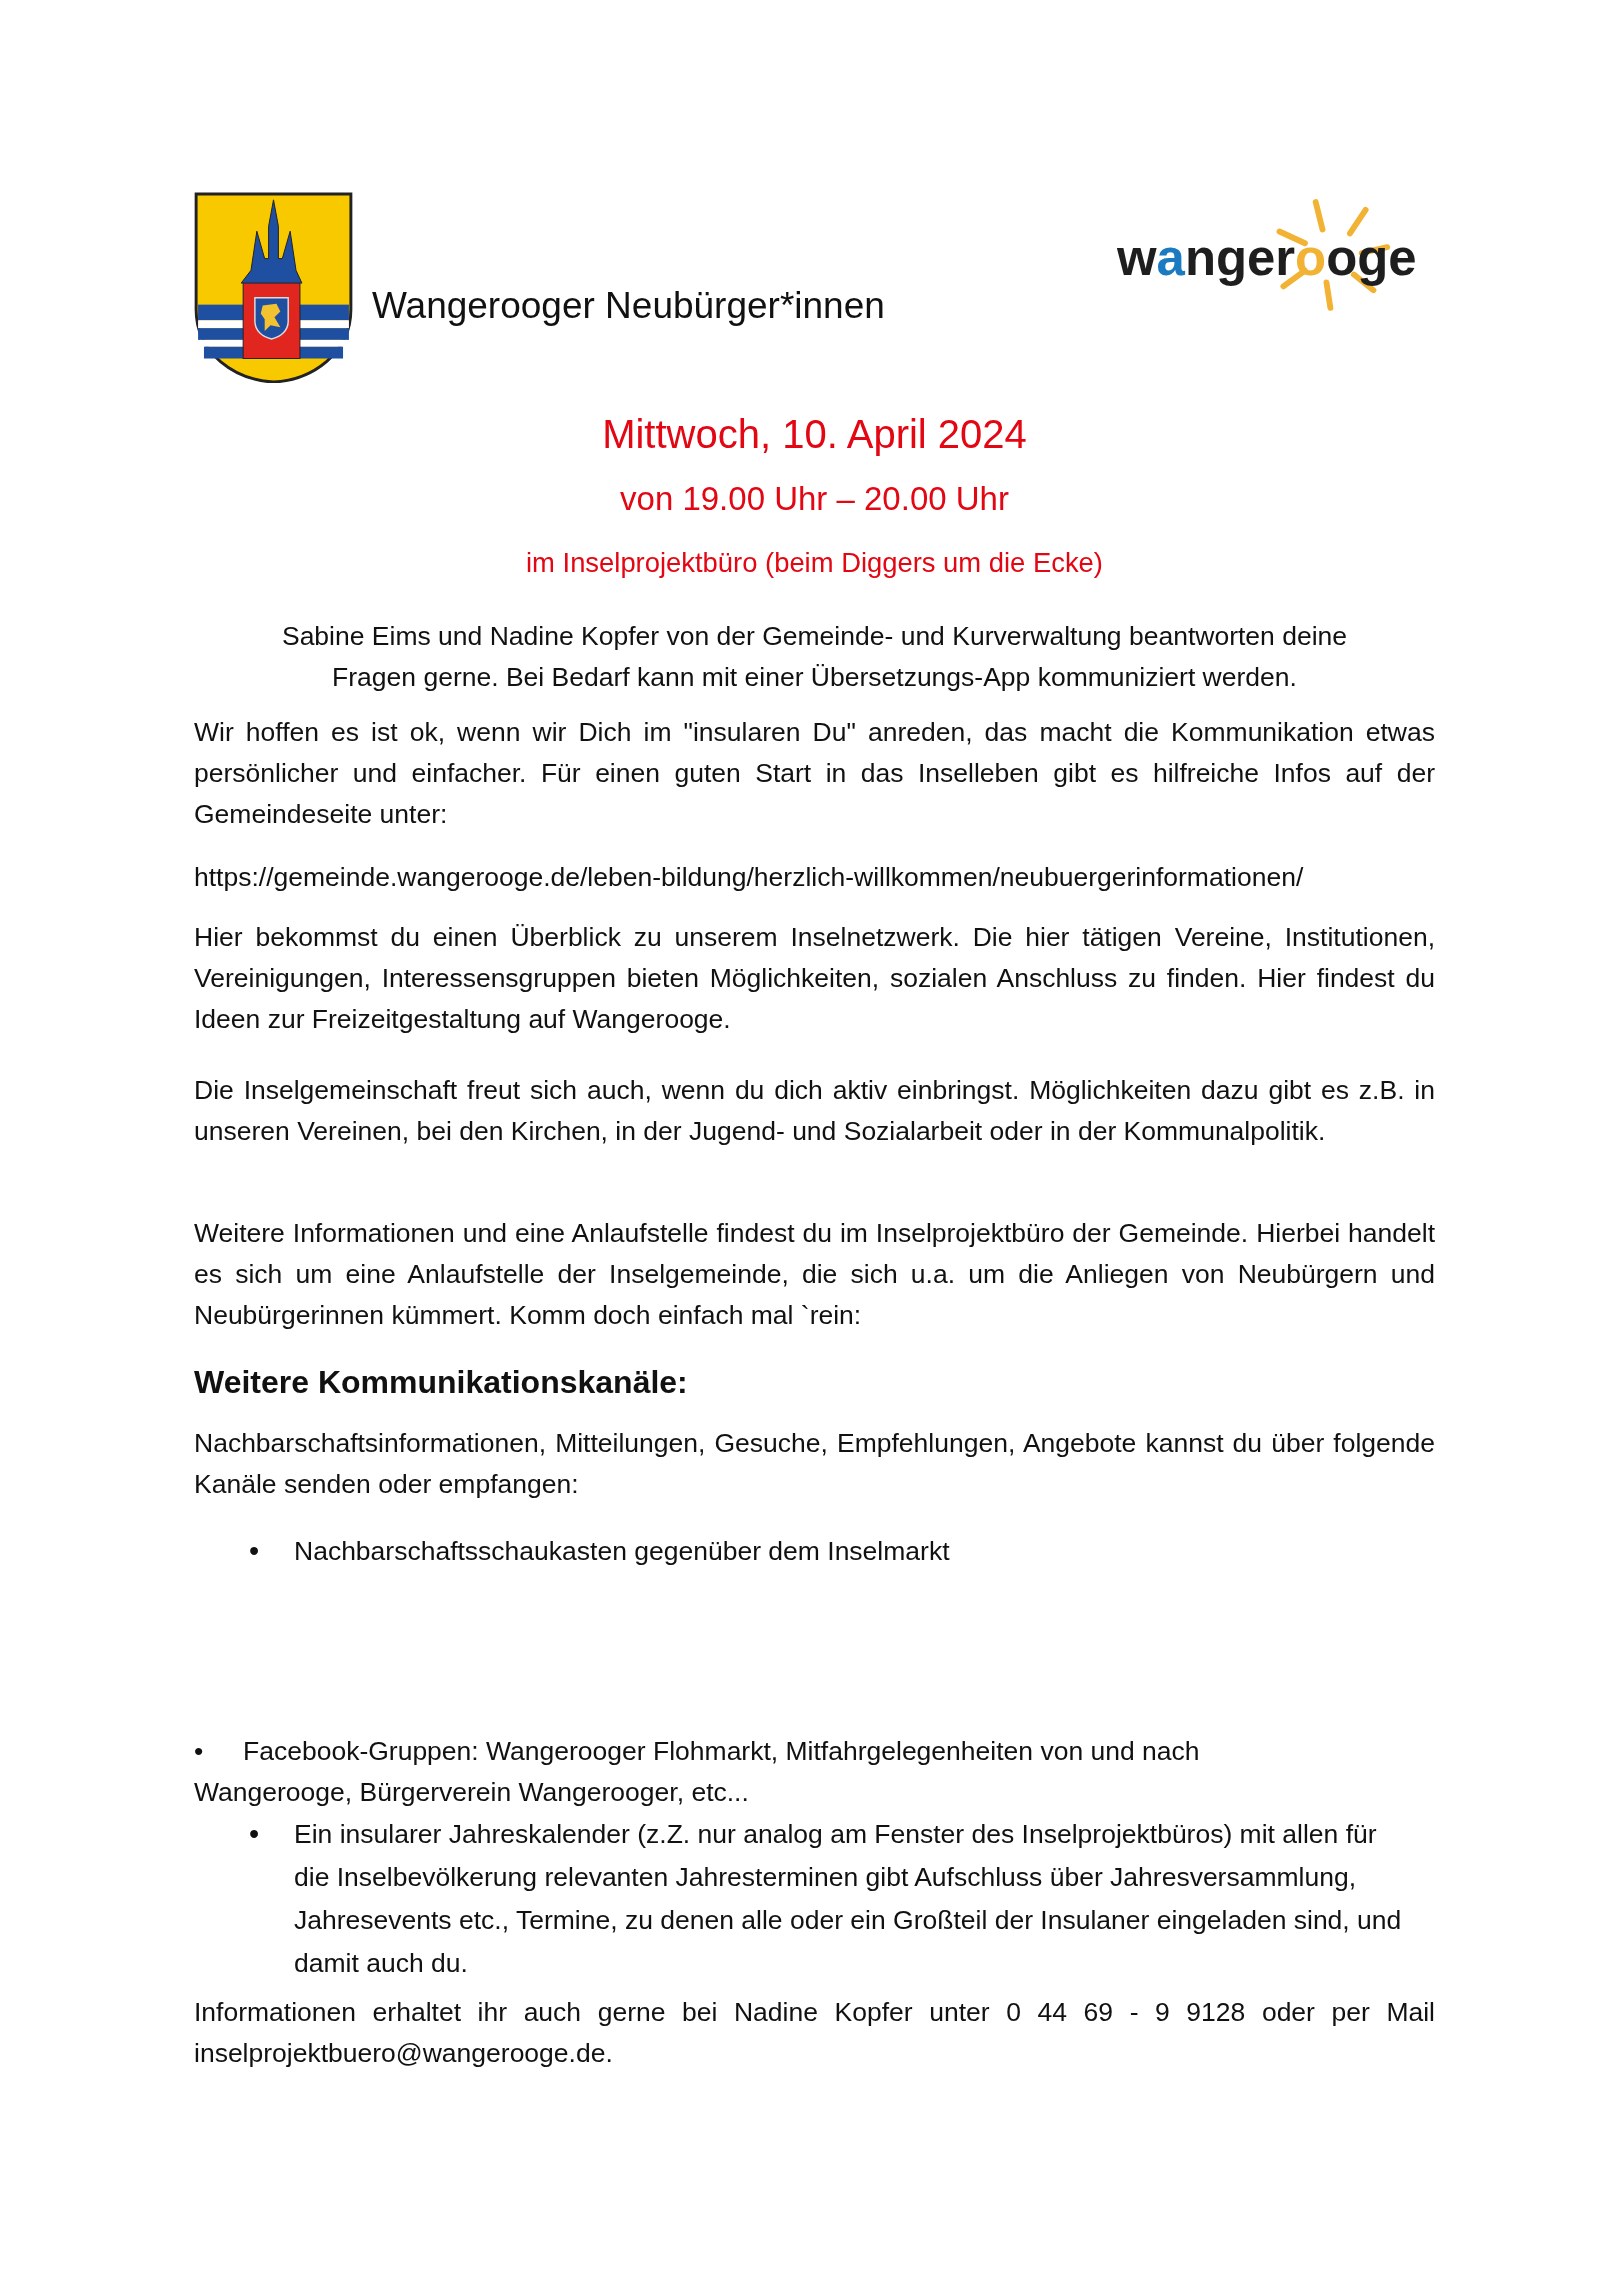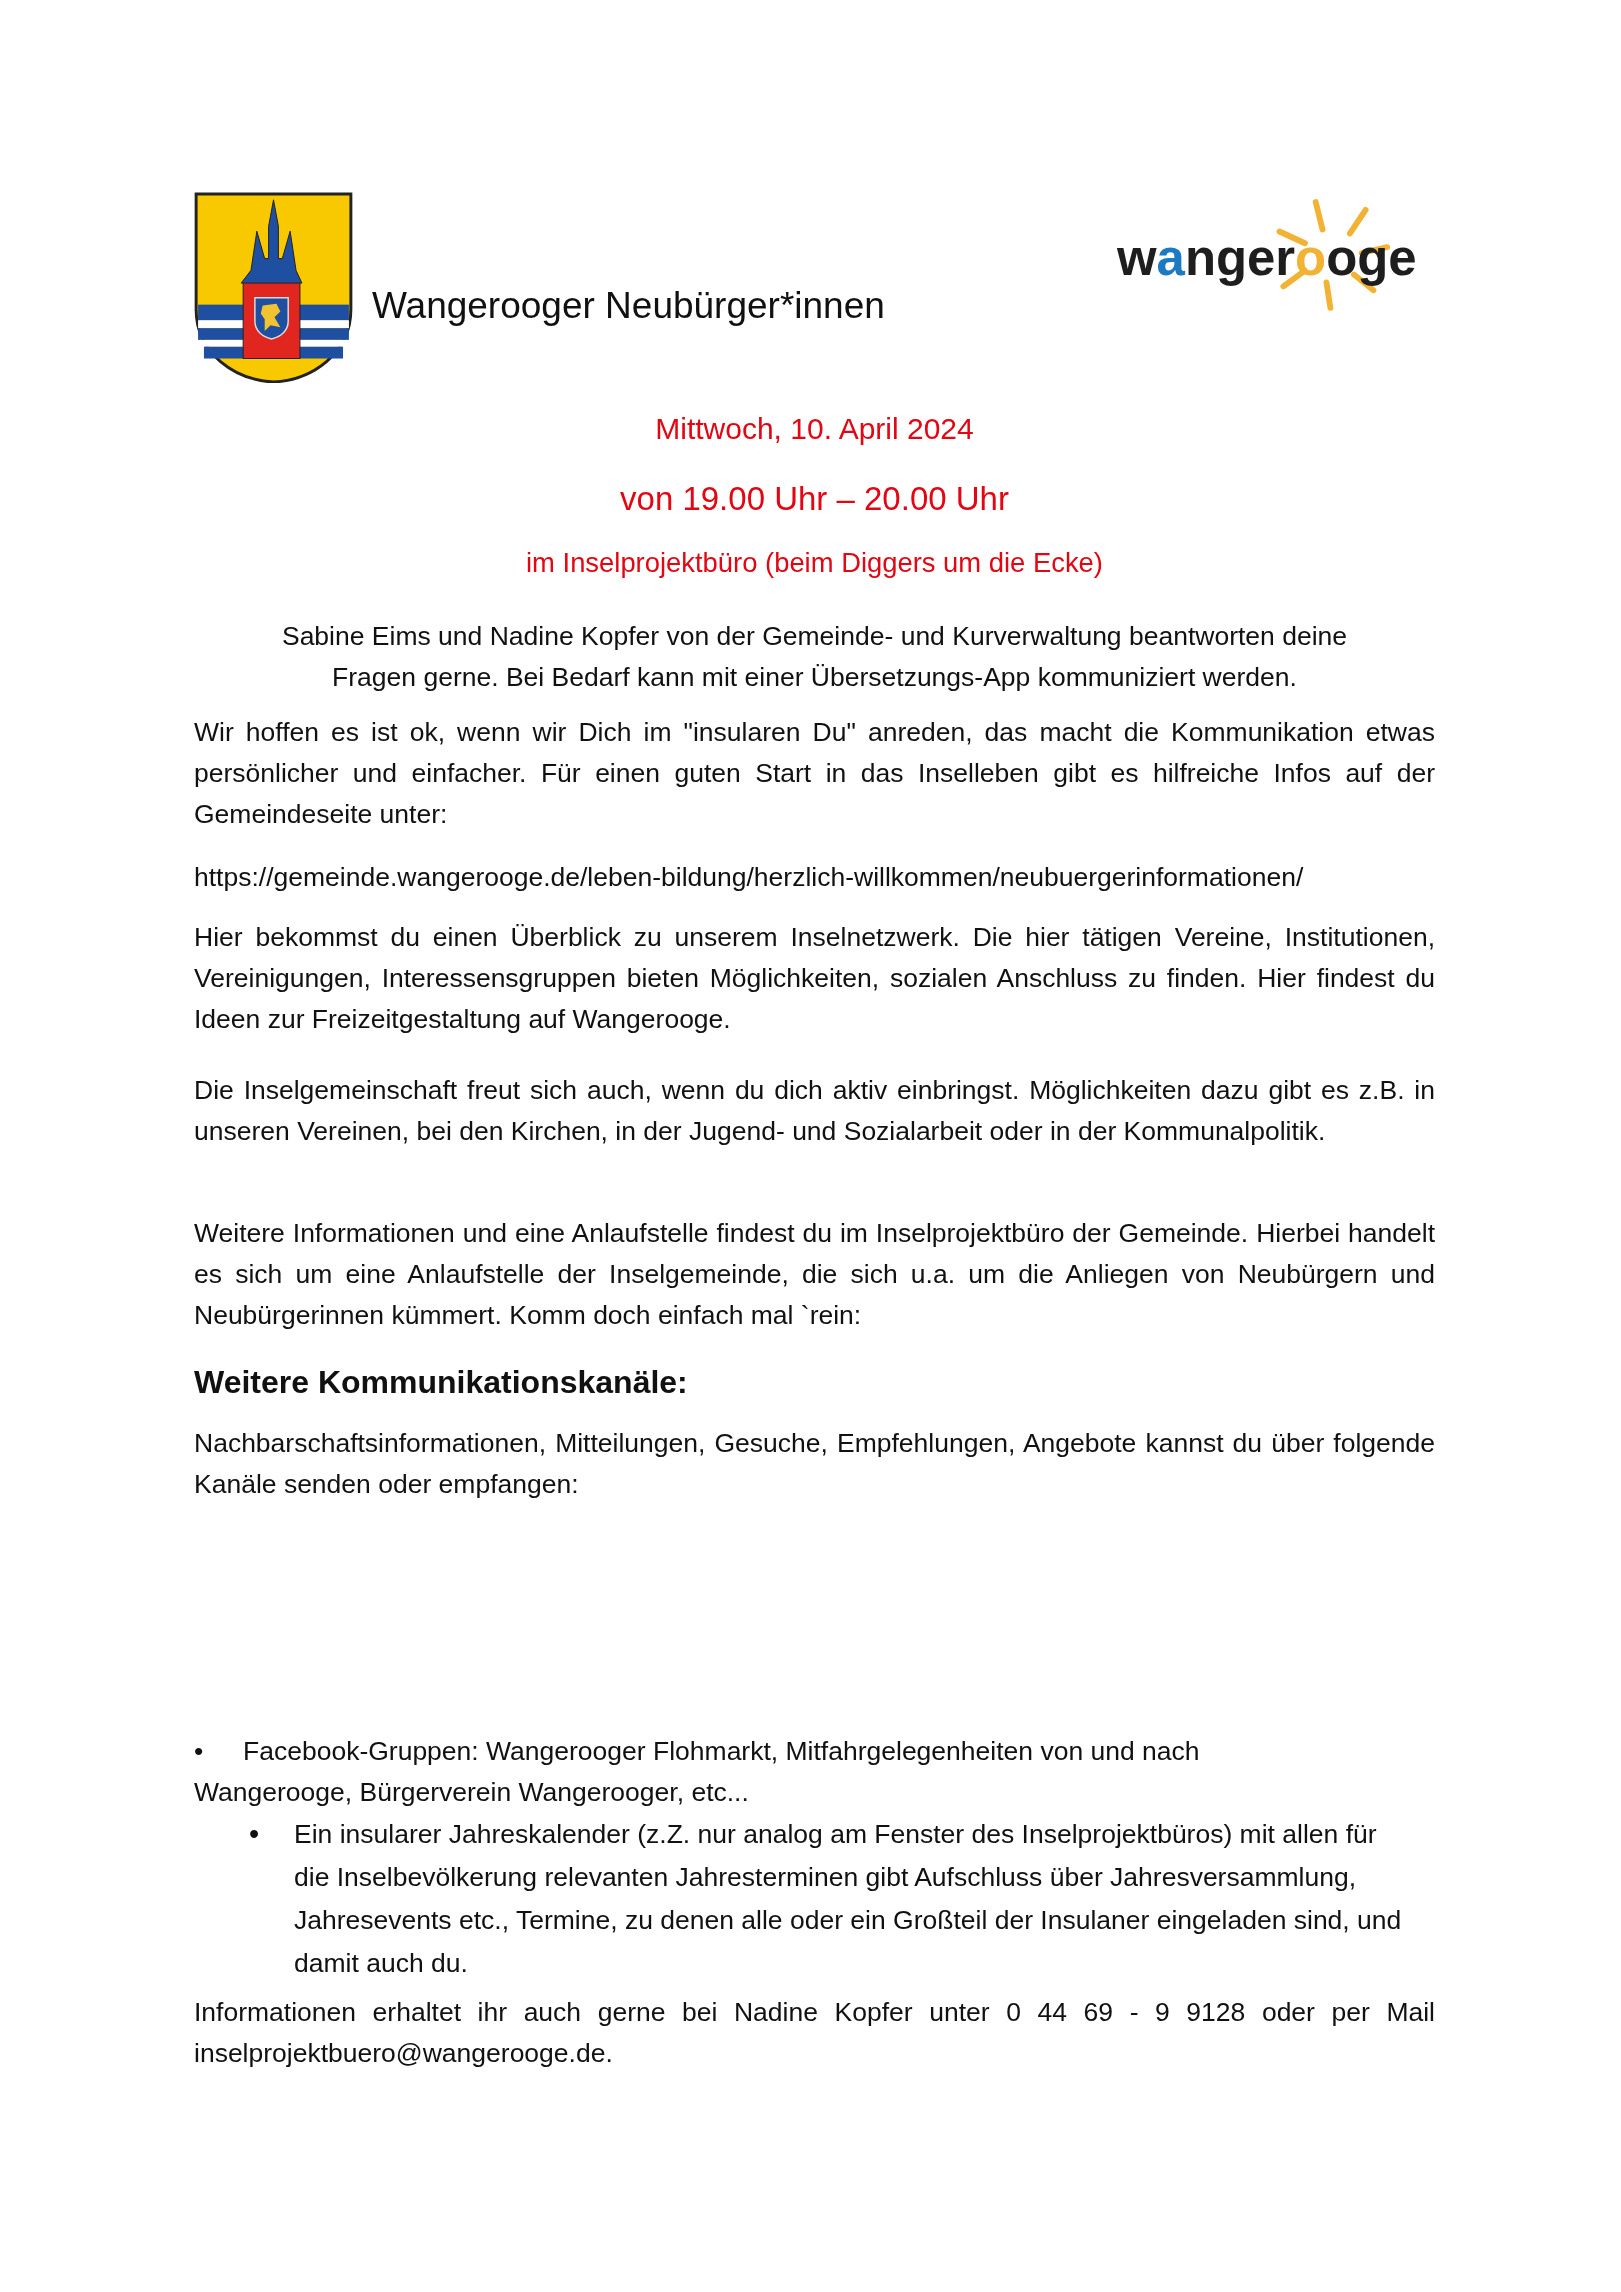--- a/index.html
+++ b/index.html
@@ -2,21 +2,21 @@
 <html><head>
   <meta charset="utf-8">
   <style>
     html, body { margin: 0; padding: 0; background: #ffffff; }
     body { width: 1621px; height: 2293px; position: relative; overflow: hidden;
       font-family: "Liberation Sans", "DejaVu Sans", sans-serif; color: #111111; }
     .crest { position: absolute; left: 194px; top: 192px; width: 159px; height: 191px; }
     .logo { position: absolute; left: 1117px; top: 192px; width: 323px; height: 123px; }
     .title { position: absolute; left: 372px; top: 278px; font-size: 37px; line-height: 56px; color: #111; }
     .red { color: #e30613; text-align: center; position: absolute; left: 194px; width: 1241px; }
-    .date { top: 412px; font-size: 30px; }
+    .date { top: 412px; font-size: 40px; }
     .time { top: 480px; font-size: 33px; }
     .place { top: 547px; font-size: 27.4px; }
     .body-text { font-size: 26.5px; line-height: 41px; text-align: justify; }
     .centered { text-align: center; position: absolute; left: 194px; width: 1241px; top: 616px; font-size: 26.5px; line-height: 41px; }
     .p { position: absolute; left: 194px; width: 1241px; margin: 0; }
     .heading { font-weight: bold; font-size: 32px; }
     .bullet-list { position: absolute; left: 194px; width: 1241px; margin: 0; padding: 0; list-style: none; }
     .bullet-list li { position: relative; padding-left: 100px; font-size: 26.5px; line-height: 41px; }
     .bullet-list li::before { content: "\2022"; position: absolute; left: 55px; top: 0; font-size: 29px; }
     .link-underline { text-decoration: underline; }
@@ -73,20 +73,21 @@
 
 <p class="p body-text" style="top:712px;">Wir hoffen es ist ok, wenn wir Dich im "insularen Du" anreden, das macht die Kommunikation etwas persönlicher und einfacher. Für einen guten Start in das Inselleben gibt es hilfreiche Infos auf der Gemeindeseite unter:</p>
 <p class="p body-text" style="top:857px; text-align:left;">https://gemeinde.wangerooge.de/leben-bildung/herzlich-willkommen/neubuergerinformationen/</p>
 <p class="p body-text" style="top:917px;">Hier bekommst du einen Überblick zu unserem Inselnetzwerk. Die hier tätigen Vereine, Institutionen, Vereinigungen, Interessensgruppen bieten Möglichkeiten, sozialen Anschluss zu finden. Hier findest du Ideen zur Freizeitgestaltung auf Wangerooge.</p>
 <p class="p body-text" style="top:1070px;">Die Inselgemeinschaft freut sich auch, wenn du dich aktiv einbringst. Möglichkeiten dazu gibt es z.B. in unseren Vereinen, bei den Kirchen, in der Jugend- und Sozialarbeit oder in der Kommunalpolitik.</p>
 <p class="p body-text" style="top:1213px;">Weitere Informationen und eine Anlaufstelle findest du im Inselprojektbüro der Gemeinde. Hierbei handelt es sich um eine Anlaufstelle der Inselgemeinde, die sich u.a. um die Anliegen von Neubürgern und Neubürgerinnen kümmert. Komm doch einfach mal `rein:</p>
 <p class="p heading" style="top:1364px;">Weitere Kommunikationskanäle:</p>
 <p class="p body-text" style="top:1423px;">Nachbarschaftsinformationen, Mitteilungen, Gesuche, Empfehlungen, Angebote kannst du über folgende Kanäle senden oder empfangen:</p>
 
 <ul class="bullet-list" style="top:1531px;">
+  <li><span>Nachbarschaftsschaukasten gegenüber dem Inselmarkt</span></li>
 </ul>
 
 <div class="ind-bullet" style="top:1731px;">
   <div><span style="display:inline-block; width:49px;">•</span><span>Facebook-Gruppen:  Wangerooger Flohmarkt, Mitfahrgelegenheiten von und nach</span></div>
   <div>Wangerooge, Bürgerverein Wangerooger, etc...</div>
 </div>
 
 <ul class="bullet-list" style="top:1813px; line-height:43px;">
   <li style="line-height:43px; padding-right:19.6px;"><span>Ein insularer Jahreskalender (z.Z. nur analog am Fenster des Inselprojektbüros) mit allen für die Inselbevölkerung relevanten Jahresterminen gibt Aufschluss über Jahresversammlung, Jahresevents etc., Termine, zu denen alle oder ein Großteil der Insulaner eingeladen sind, und damit auch du.</span></li>
 </ul>

